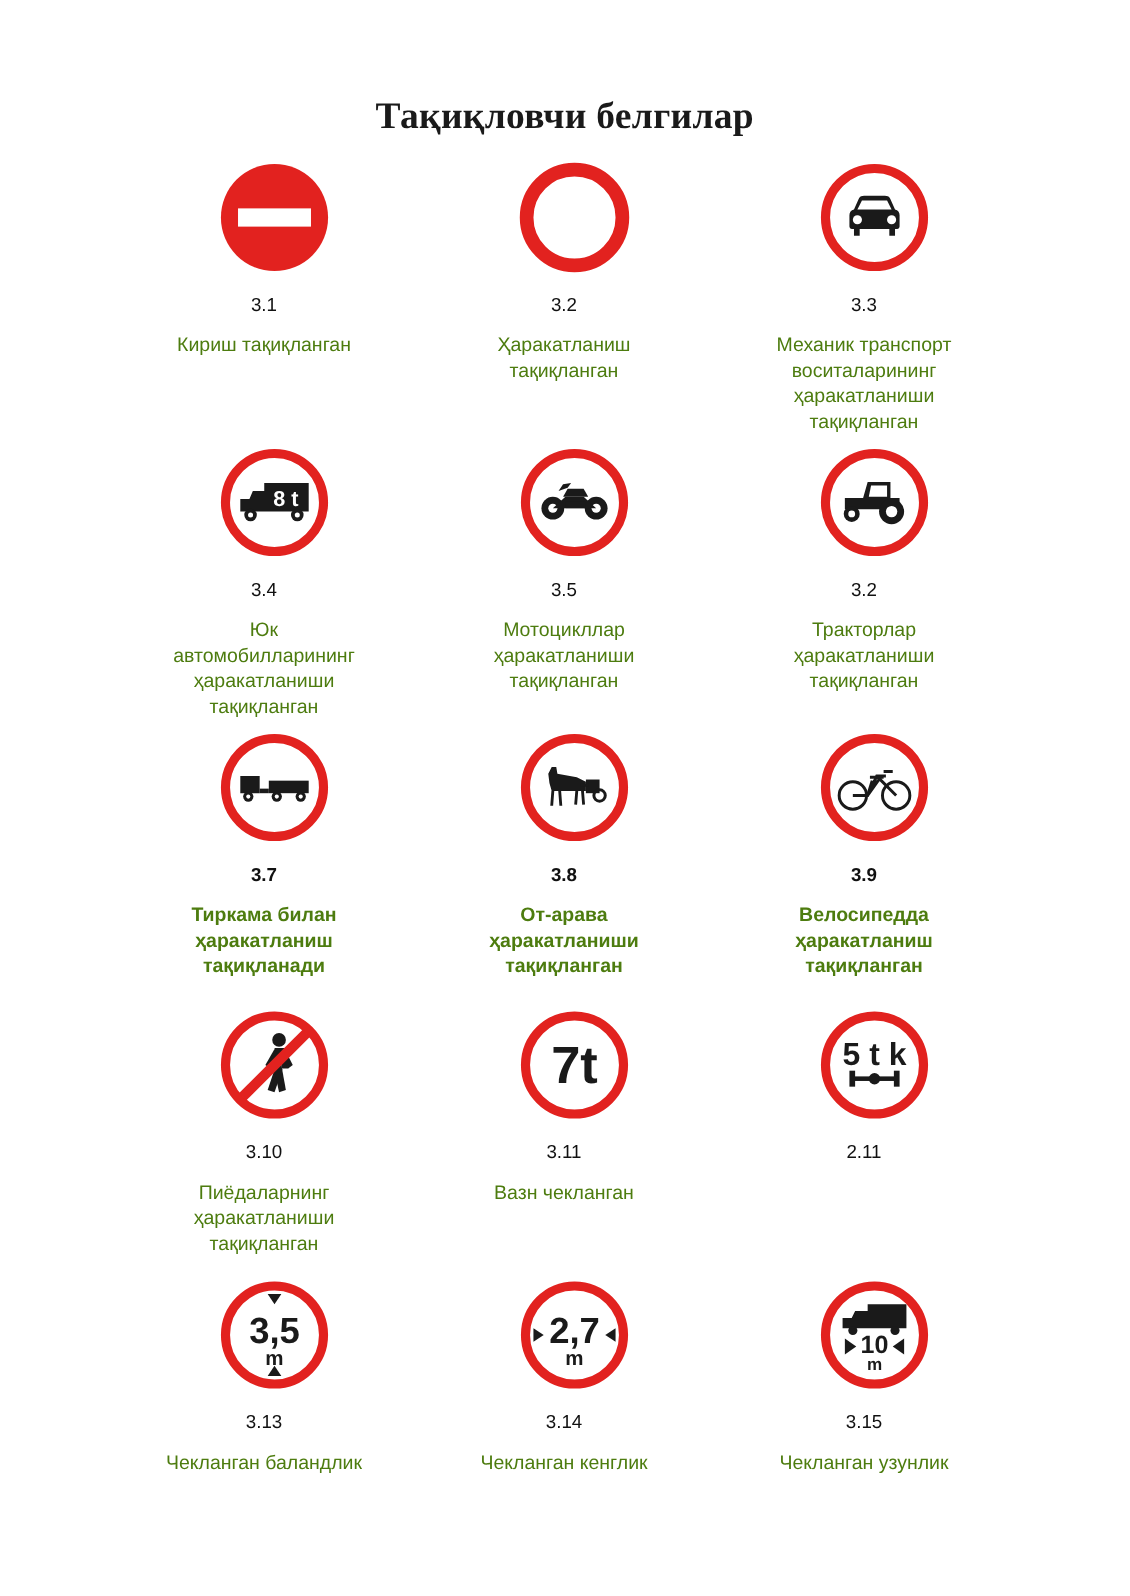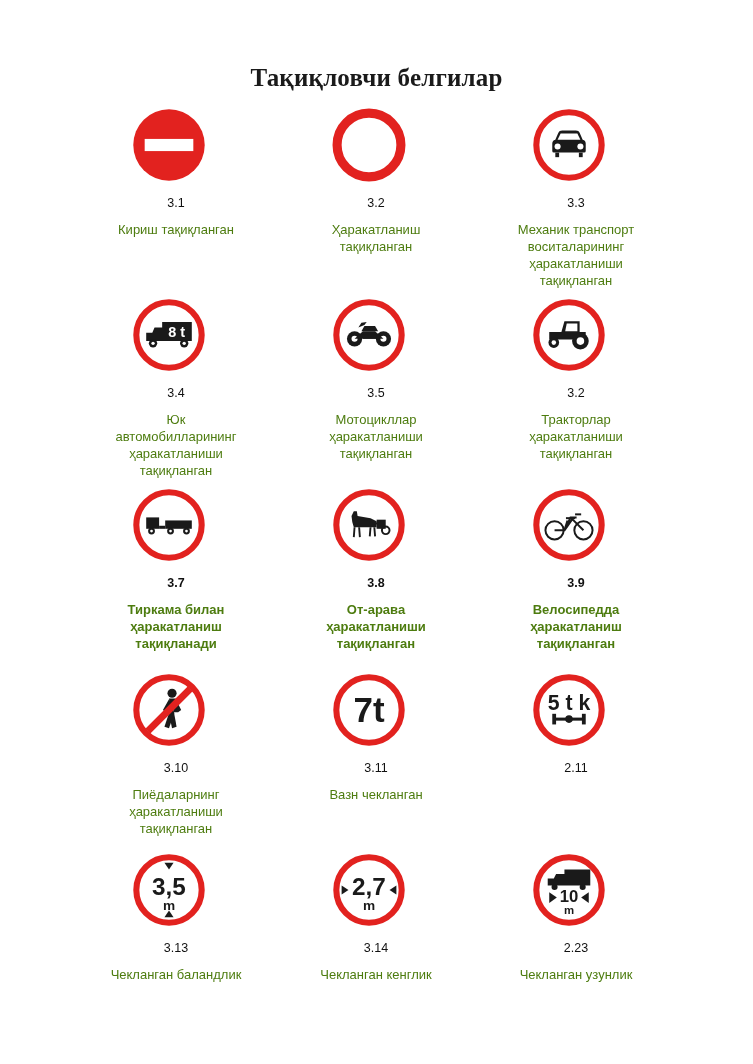--- a/index.html
+++ b/index.html
@@ -47,21 +47,21 @@
     width: 200px;
     display: flex;
     flex-direction: column;
     align-items: center;
   }
   .sign-wrap {
     width: 90px;
     height: 90px;
     display: flex;
     align-items: center;
-    justify-content: flex-start;
+    justify-content: flex-end;
   }
   .sign {
     width: 76px;
     height: 76px;
     position: relative;
   }
   .sign svg { display: block; }
   .code {
     margin-top: 6px;
     font-size: 12.5px;
@@ -375,20 +375,20 @@
               <path d="M22 44 L22 35 L30 35 L33 29 L44 29 L44 23 L78 23 L78 44 Z" fill="#1a1a1a"></path>
               <circle cx="31" cy="46" r="4" fill="#1a1a1a"></circle>
               <circle cx="68" cy="46" r="4" fill="#1a1a1a"></circle>
               <path d="M24 53 L24 67 L34 60 Z" fill="#1a1a1a"></path>
               <path d="M76 53 L76 67 L66 60 Z" fill="#1a1a1a"></path>
               <text x="50" y="66" font-family="Liberation Sans, sans-serif" font-size="22" font-weight="bold" fill="#1a1a1a" text-anchor="middle">10</text>
               <text x="50" y="81" font-family="Liberation Sans, sans-serif" font-size="15" font-weight="bold" fill="#1a1a1a" text-anchor="middle">m</text>
             </svg>
           </div>
         </div>
-        <div class="code">2.23</div>
+        <div class="code">3.15</div>
         <div class="caption">Чекланган узунлик</div>
       </div>
 
     </div>
 
   </div>
 </div>
 
 </body></html>

